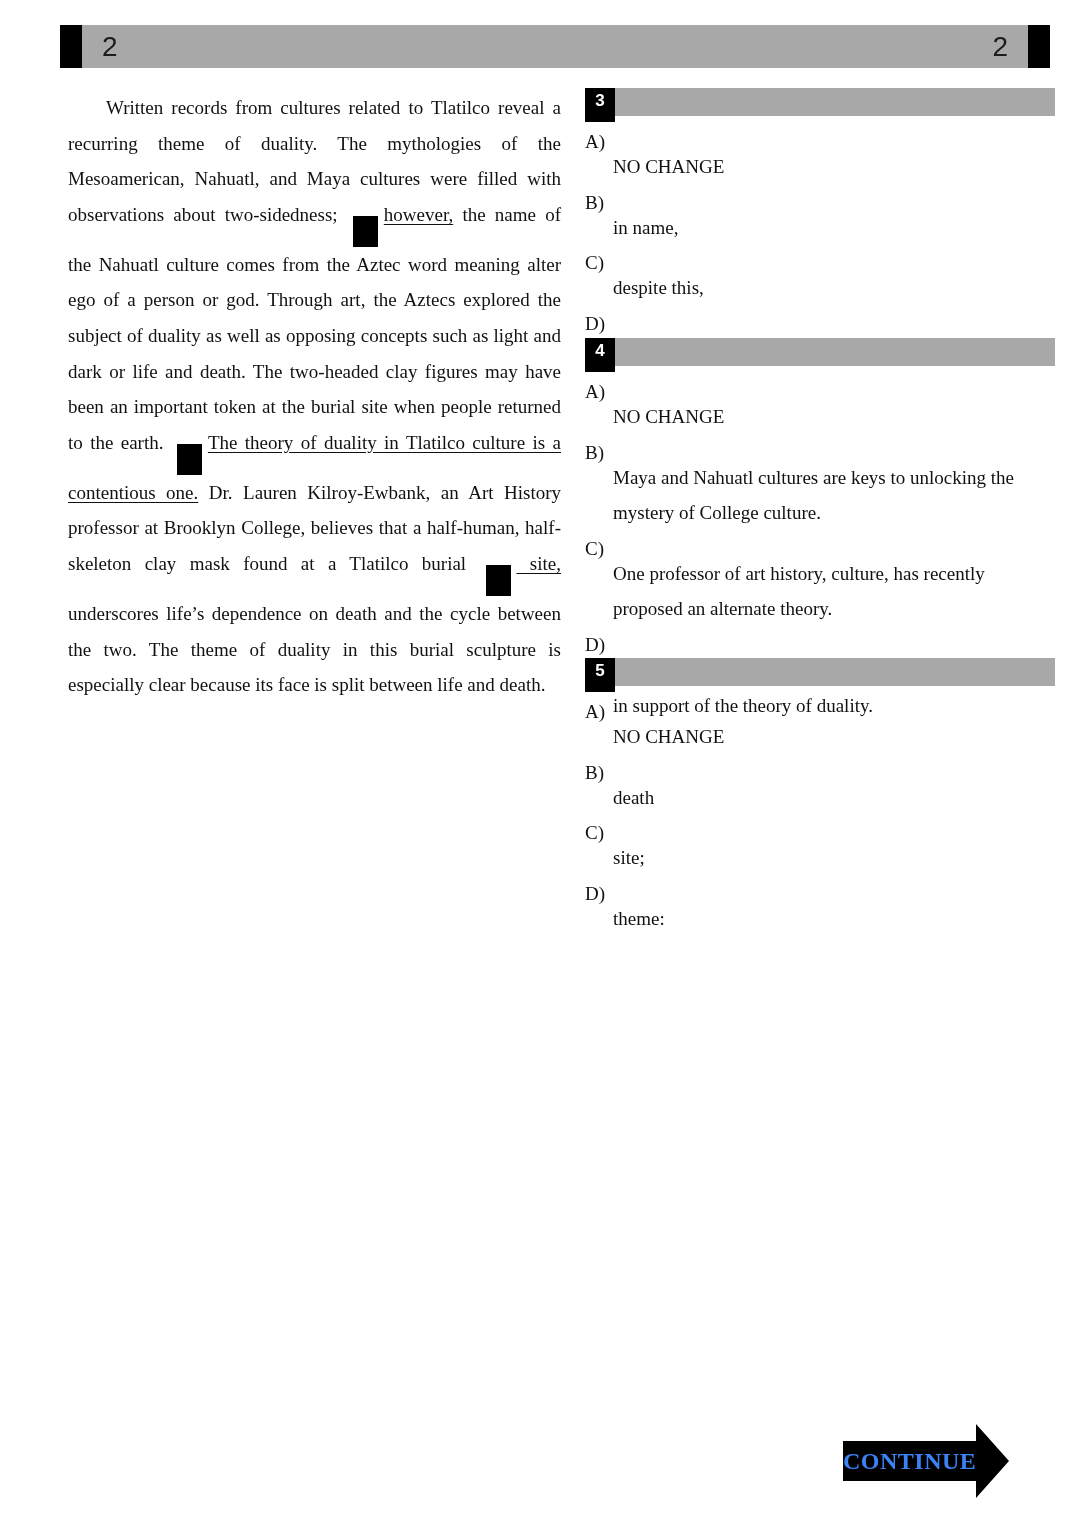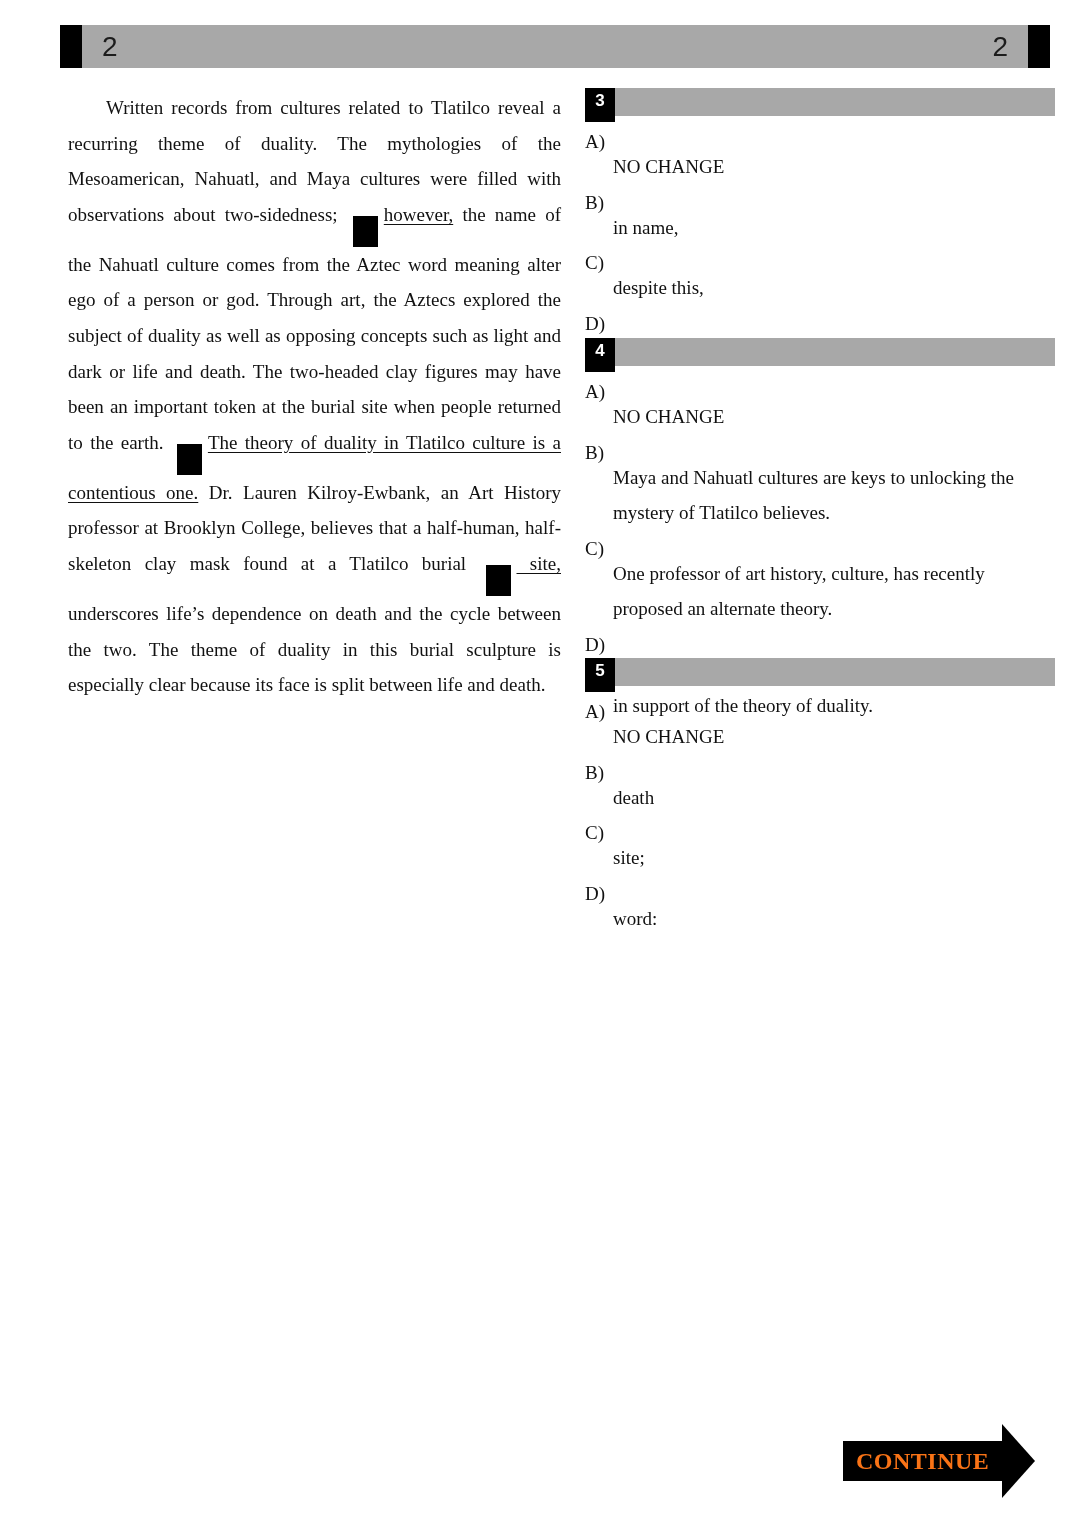--- a/index.html
+++ b/index.html
@@ -47,23 +47,23 @@
     font-size:17px;line-height:25px;text-align:center;
   }
   .choices{padding-top:0;}
   .choice{display:flex;font-size:19px;line-height:35.6px;}
   .c-label{flex:0 0 28px;}
   .c-text{flex:1;margin-top:25px;}
 
   
   .continue{position:absolute;left:843px;top:1424px;display:flex;align-items:center;cursor:pointer;}
   .continue-rect{
-    background:#000;color:#f97316;font-family:"Liberation Serif",serif;
+    background:#000;color:#3b82f6;font-family:"Liberation Serif",serif;
     font-weight:bold;font-size:24px;height:40px;display:flex;align-items:center;
-    padding:0 13px;letter-spacing:.5px;
+    padding:0 0;letter-spacing:.5px;
   }
   .continue-arrow{
     width:0;height:0;
     border-top:37px solid transparent;border-bottom:37px solid transparent;
     border-left:33px solid #000;
   }
 </style>
 </head>
 <body>
 
@@ -111,21 +111,21 @@
       <div class="q-header">
         <div class="q-num">4</div>
       </div>
       <div class="choices">
         <div class="choice">
           <span class="c-label">A)</span>
           <span class="c-text">NO CHANGE</span>
         </div>
         <div class="choice">
           <span class="c-label">B)</span>
-          <span class="c-text">Maya and Nahuatl cultures are keys to unlocking the mystery of Tlatilco believes.</span>
+          <span class="c-text">Maya and Nahuatl cultures are keys to unlocking the mystery of College culture.</span>
         </div>
         <div class="choice">
           <span class="c-label">C)</span>
           <span class="c-text">One professor of art history, culture, has recently proposed an alternate theory.</span>
         </div>
         <div class="choice">
           <span class="c-label">D)</span>
           <span class="c-text">Tlatilco cultural artifacts, such as masks, offer evidence in support of the theory of duality.</span>
         </div>
       </div>
@@ -143,21 +143,21 @@
         <div class="choice">
           <span class="c-label">B)</span>
           <span class="c-text">death</span>
         </div>
         <div class="choice">
           <span class="c-label">C)</span>
           <span class="c-text">site;</span>
         </div>
         <div class="choice">
           <span class="c-label">D)</span>
-          <span class="c-text">word:</span>
+          <span class="c-text">theme:</span>
         </div>
       </div>
     </section>
 
   </div>
 
   <div class="continue">
     <div class="continue-rect">CONTINUE</div>
     <div class="continue-arrow"></div>
   </div>

